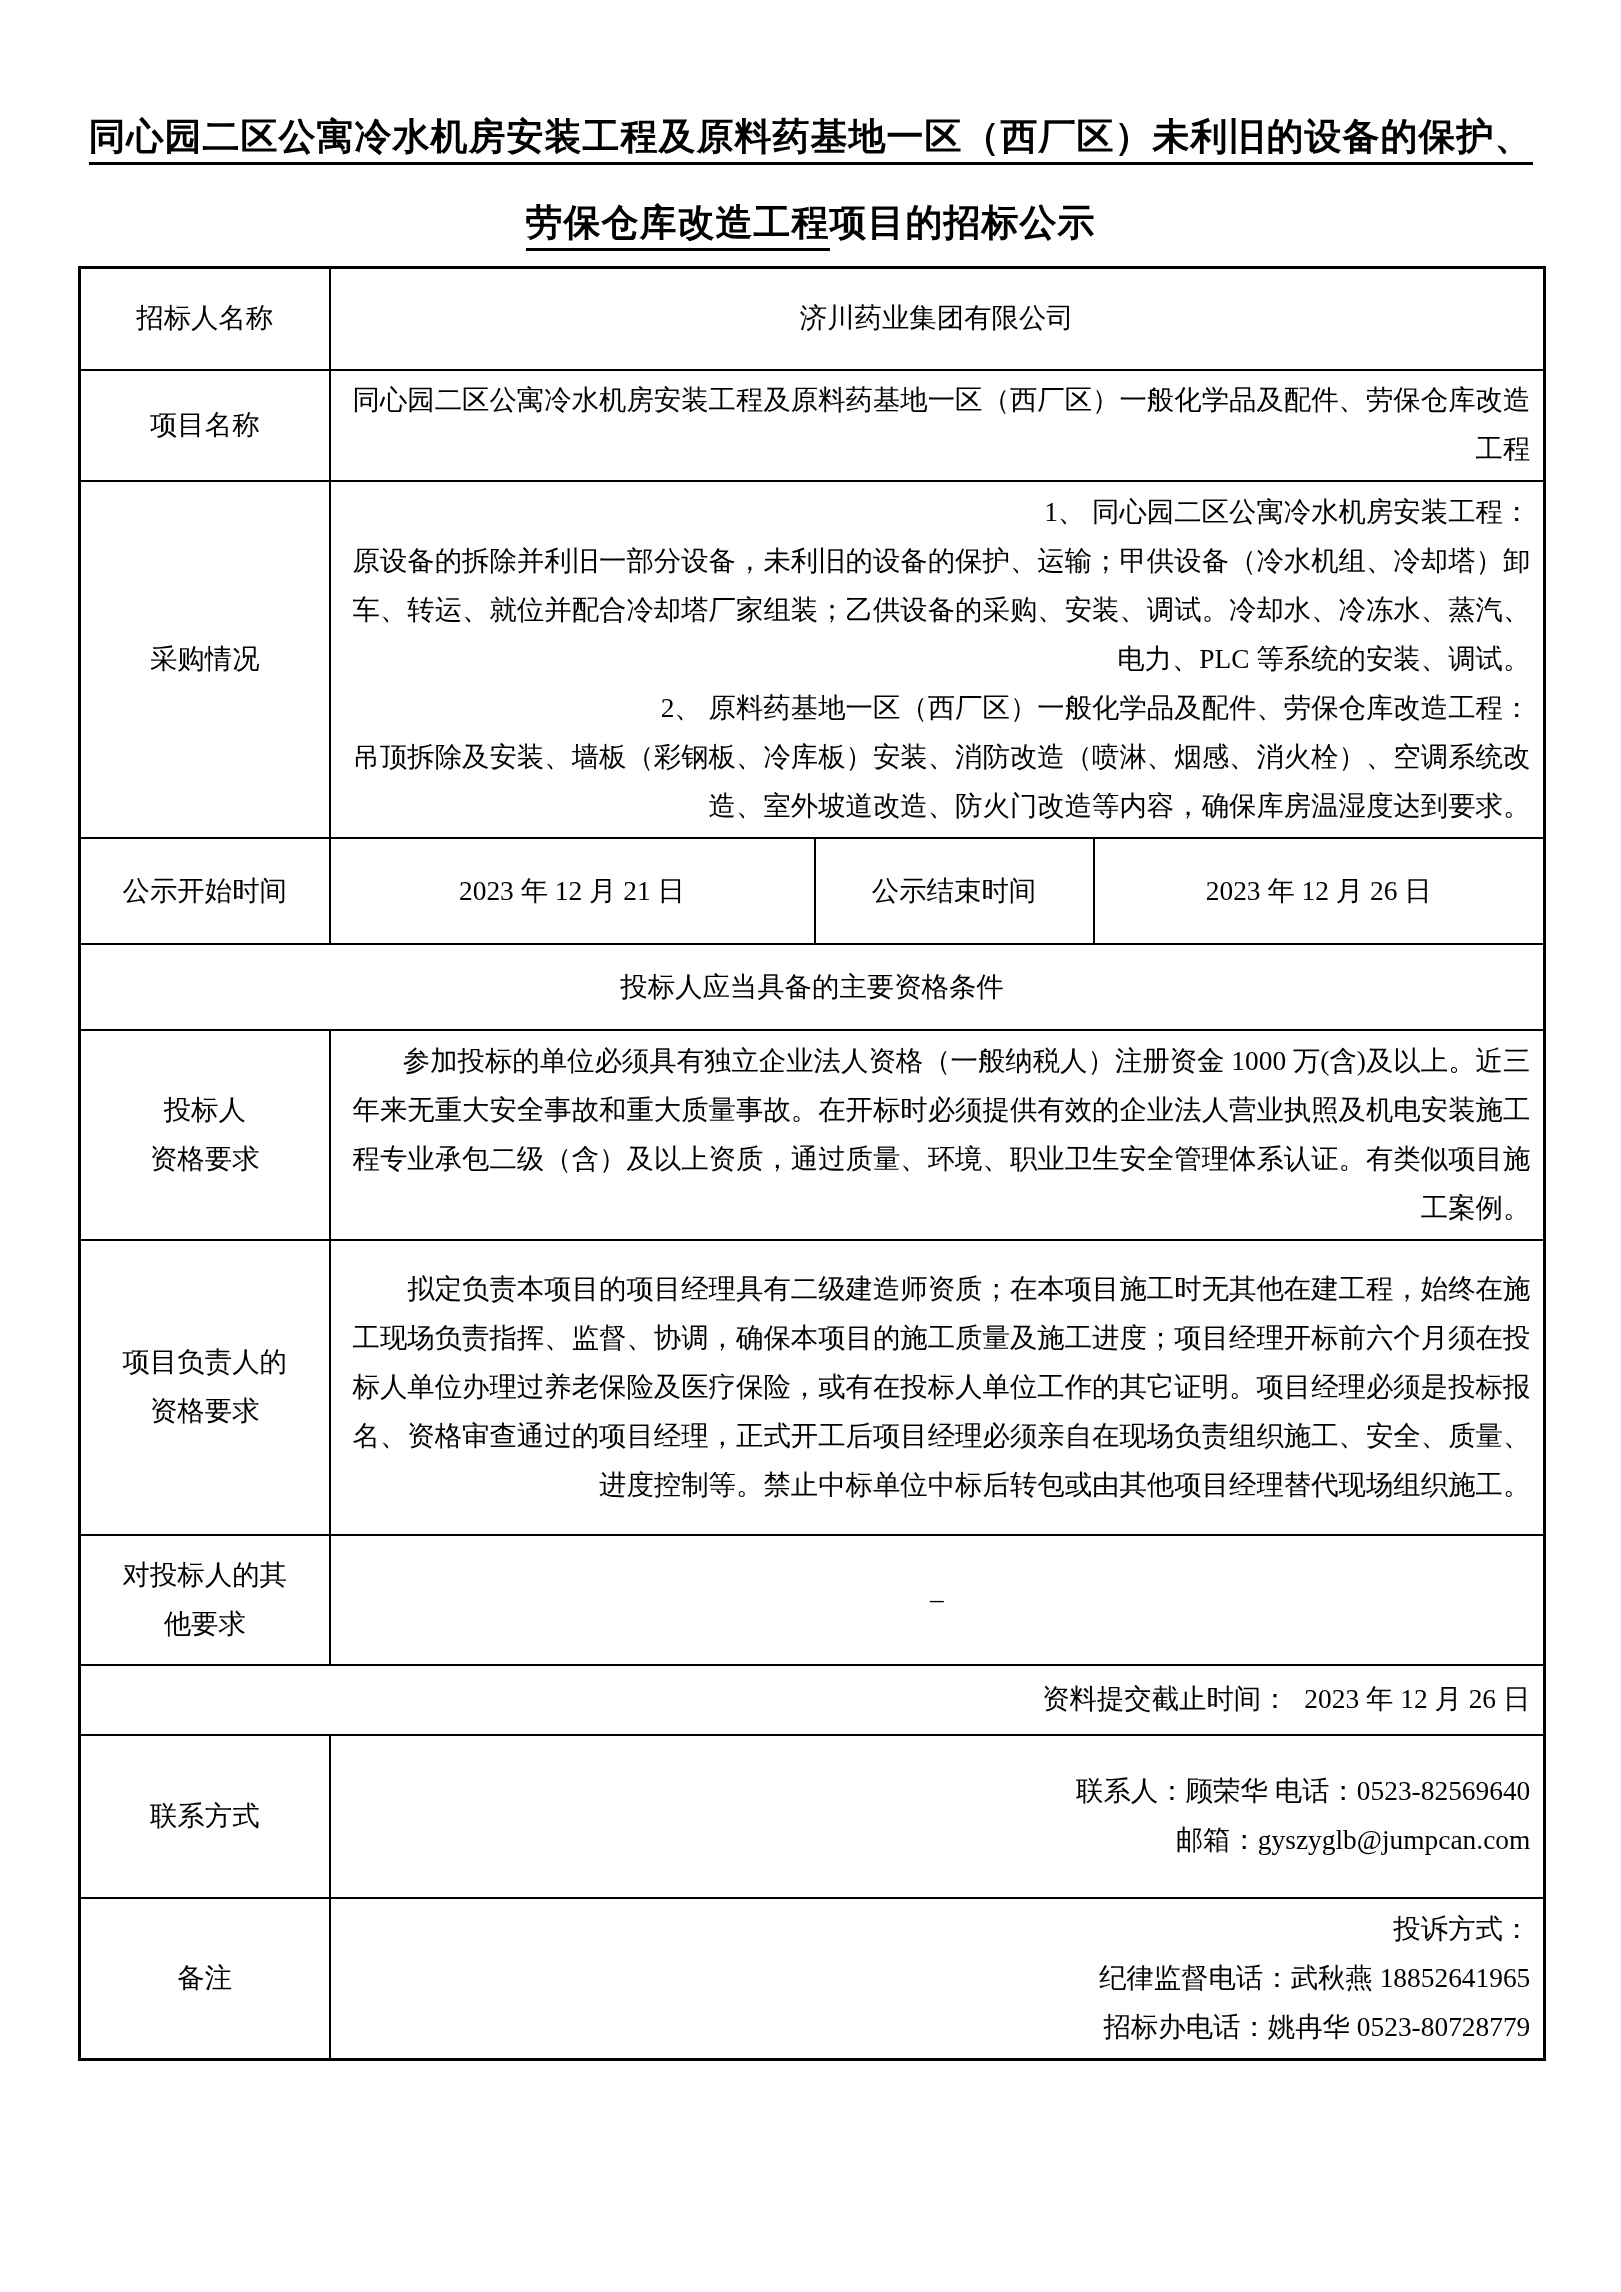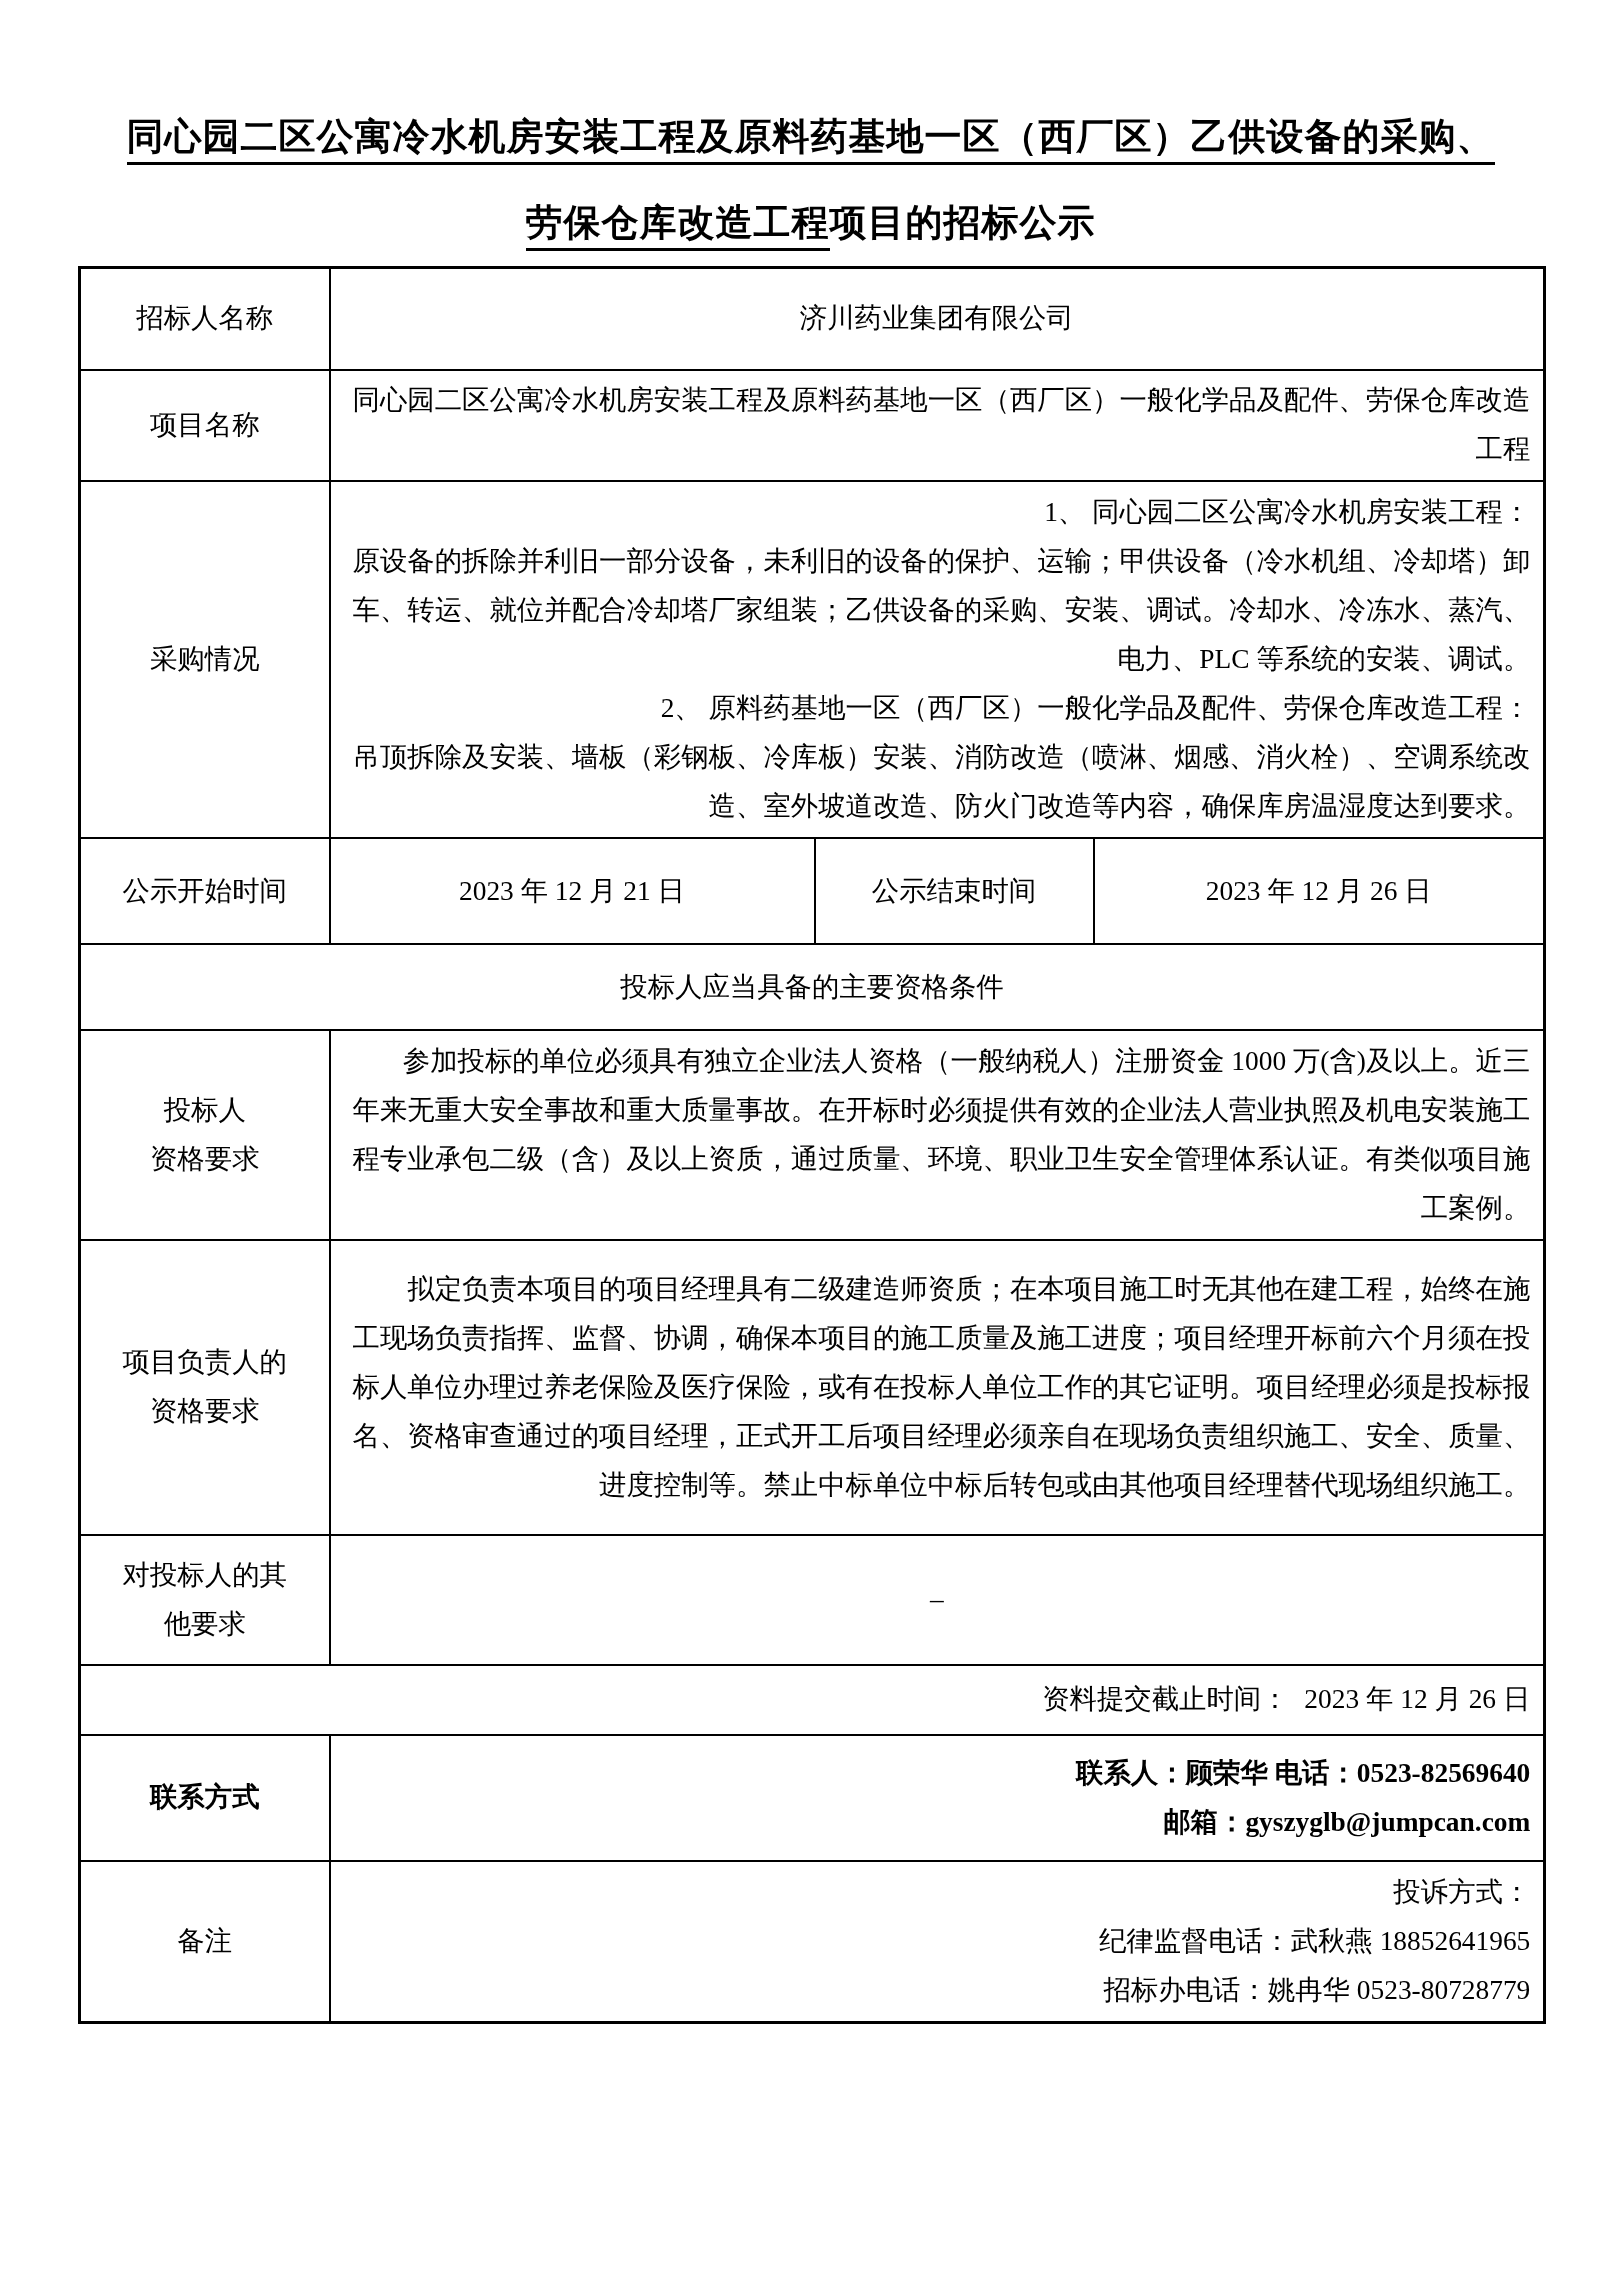--- a/index.html
+++ b/index.html
@@ -48,21 +48,21 @@
   tr.r-tenderer   { height: 102px; }
   tr.r-project    { height: 102px; }
   tr.r-procure    { height: 341px; }
   tr.r-dept       { height: 113px; }
   tr.r-publicity  { height: 106px;  }
   tr.r-qualhead   { height: 86px; margin-top: 23px;  }
   tr.r-bidqual    { height: 197px; }
   tr.r-mgrqual    { height: 295px; }
   tr.r-otherreq   { height: 130px; }
   tr.r-deadline   { height: 70px; }
-  tr.r-contact    { height: 126px; font-weight: bold; }
+  tr.r-contact    { height: 163px; }
   tr.r-remarks    { height: 151px; }
 
   .cb {
     display: inline-block;
     width: 23.5px; height: 23.5px;
     border: 2px solid #000;
     vertical-align: -2.9px;
     line-height: 21.6px;
     text-align: center;
     font-size: 27.4px;
@@ -71,21 +71,21 @@
   .cb .tick { position: relative; top: -5.9px; font-weight: bold; }
   .cb-gap { display: inline-block; width: 21.6px; }
   .deadline-value { margin-left: 15.7px; }
 </style>
 </head>
 <body>
 
 <div class="page">
 
   <div class="doc-title">
-    <div class="title-line"><span class="underlined">同心园二区公寓冷水机房安装工程及原料药基地一区（西厂区）乙供设备的采购、</span></div>
+    <div class="title-line"><span class="underlined">同心园二区公寓冷水机房安装工程及原料药基地一区（西厂区）未利旧的设备的保护、</span></div>
     <div class="title-line"><span class="underlined">劳保仓库改造工程</span><span>项目的招标公示</span></div>
   </div>
 
   <table class="doc-table">
     <colgroup>
       <col style="width:250px">
       <col style="width:485px">
       <col style="width:279px">
       <col style="width:451px">
     </colgroup>

